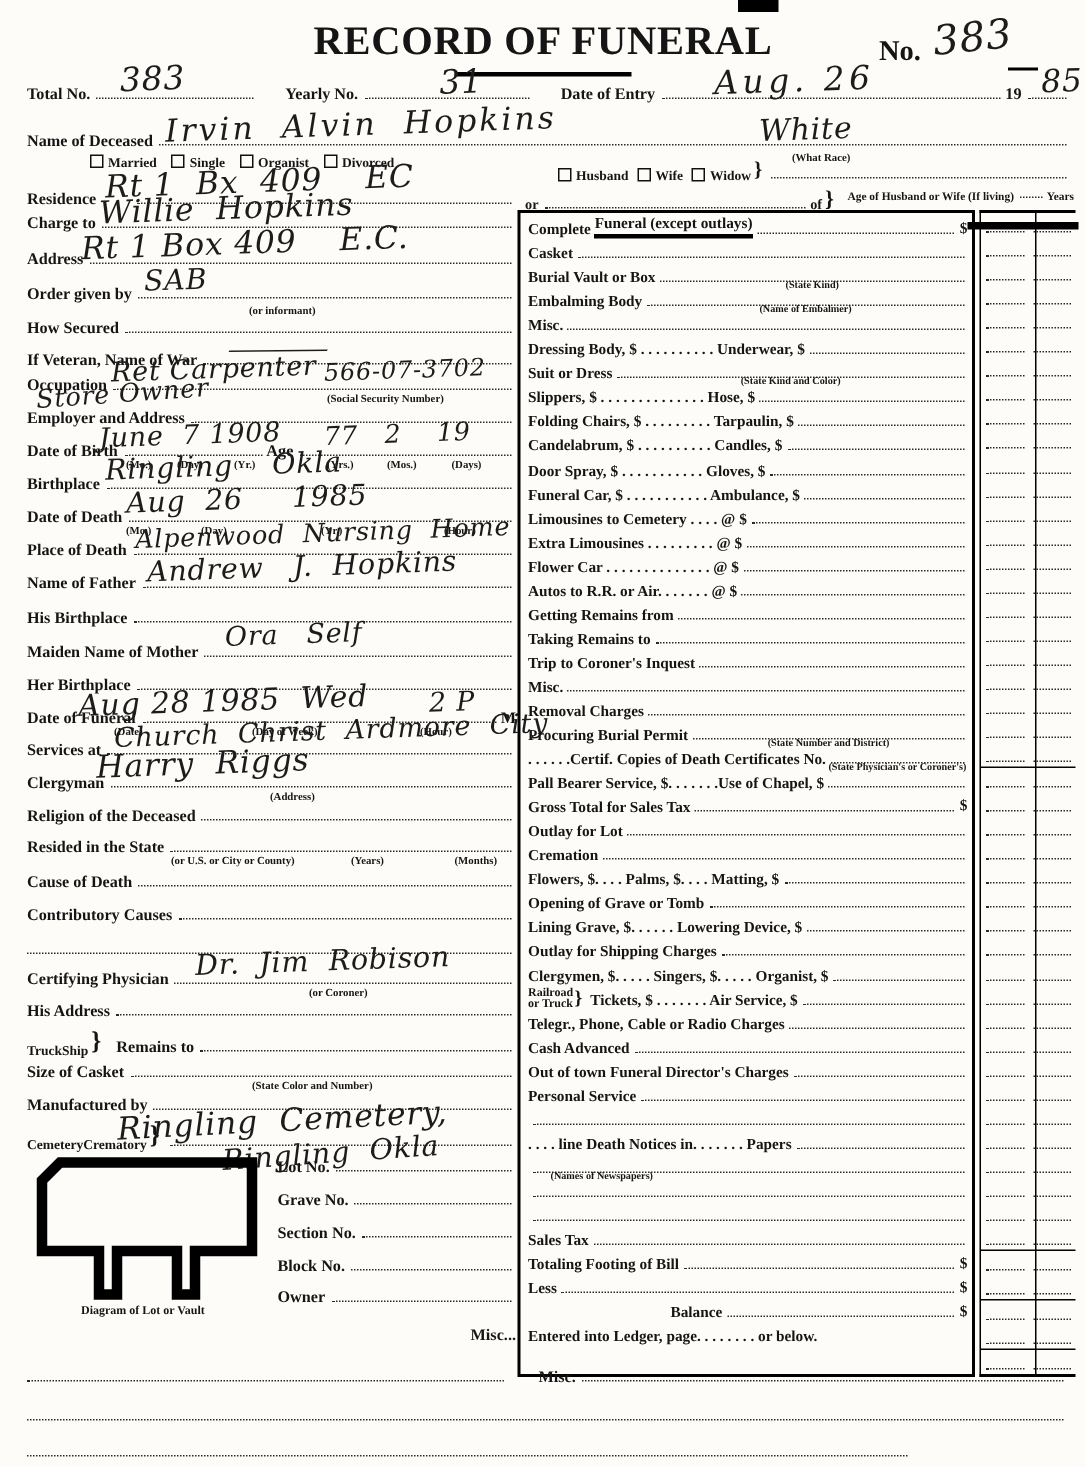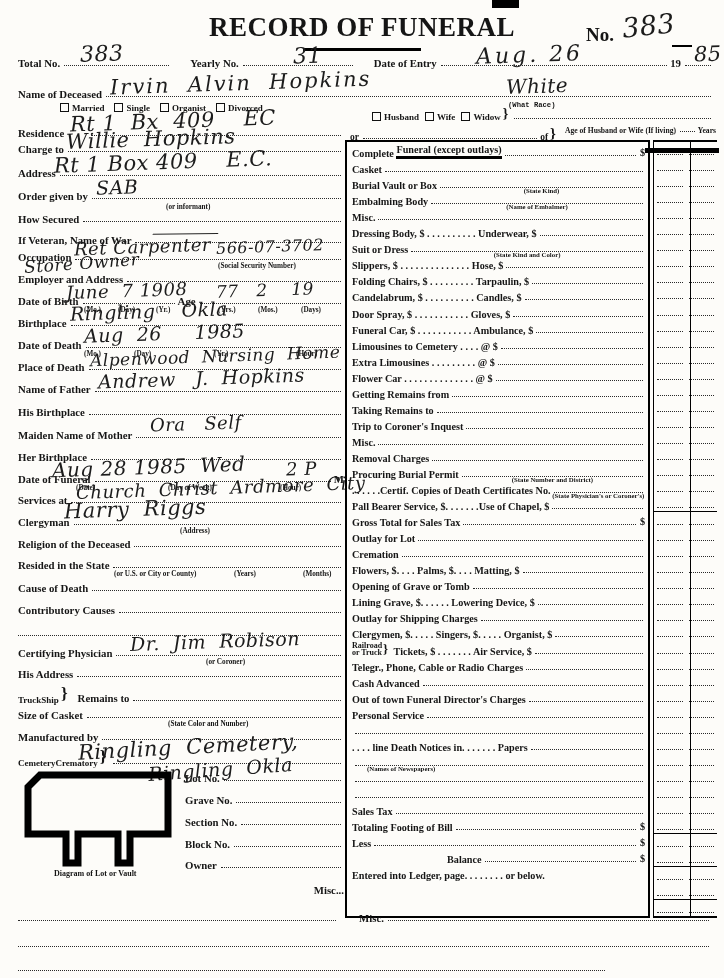--- a/index.html
+++ b/index.html
@@ -70,21 +70,21 @@
     <span class="hw" style="left:458px;top:-13px;font-size:22px;letter-spacing:3px;">Aug. 26</span>
     <span class="hw" style="left:676px;top:-13px;font-size:21px;">85</span>
   </div>
 
   <div class="frow" style="top:86px;left:18px;right:10px;">
     <span class="lbl">Name of Deceased</span>
     <span class="fill"></span>
     <span class="hw" style="left:92px;top:-15px;font-size:21px;letter-spacing:2px;">Irvin  Alvin  Hopkins</span>
     <span class="hw" style="left:488px;top:-12px;font-size:20px;">White</span>
   </div>
-  <span class="nt" style="left:508px;top:101px;font-family:Liberation Mono, monospace;">(What Race)</span>
+  <span class="nt" style="left:528px;top:101px;">(What Race)</span>
 
   <div class="abs" style="left:60px;top:103px;display:flex;">
     <span class="cbl"><span class="cb"></span><span>Married</span></span>
     <span class="cbl"><span class="cb"></span><span>Single</span></span>
     <span class="cbl"><span class="cb"></span><span>Organist</span></span>
     <span class="cbl"><span class="cb"></span><span>Divorced</span></span>
   </div>
 
   <div class="frow" style="top:108px;left:372px;right:10px;">
     <span class="cbl" style="margin-right:6px;"><span class="cb"></span><span>Husband</span></span>
@@ -380,20 +380,24 @@
         </div>
         <div class="crow">
           <span class="cmain">Extra Limousines . . . . . . . . . @ $</span>
           <span class="cfill"></span>
         </div>
         <div class="crow">
           <span class="cmain">Flower Car . . . . . . . . . . . . . . @ $</span>
           <span class="cfill"></span>
         </div>
         <div class="crow">
+          <span class="cmain">Autos to R.R. or Air. . . . . . . @ $</span>
+          <span class="cfill"></span>
+        </div>
+        <div class="crow">
           <span class="cmain">Getting Remains from</span>
           <span class="cfill"></span>
         </div>
         <div class="crow">
           <span class="cmain">Taking Remains to</span>
           <span class="cfill"></span>
         </div>
         <div class="crow">
           <span class="cmain">Trip to Coroner's Inquest</span>
           <span class="cfill"></span>

